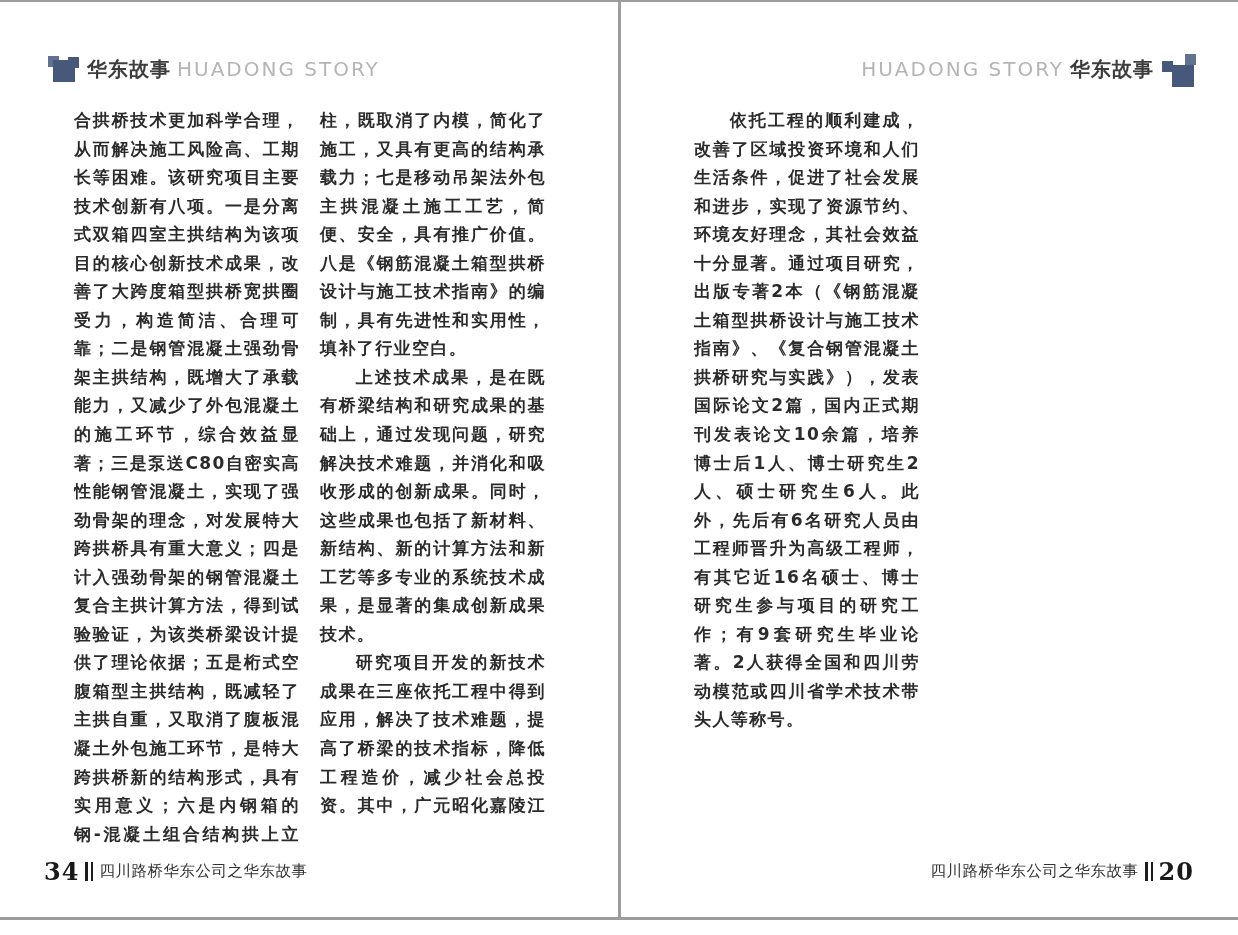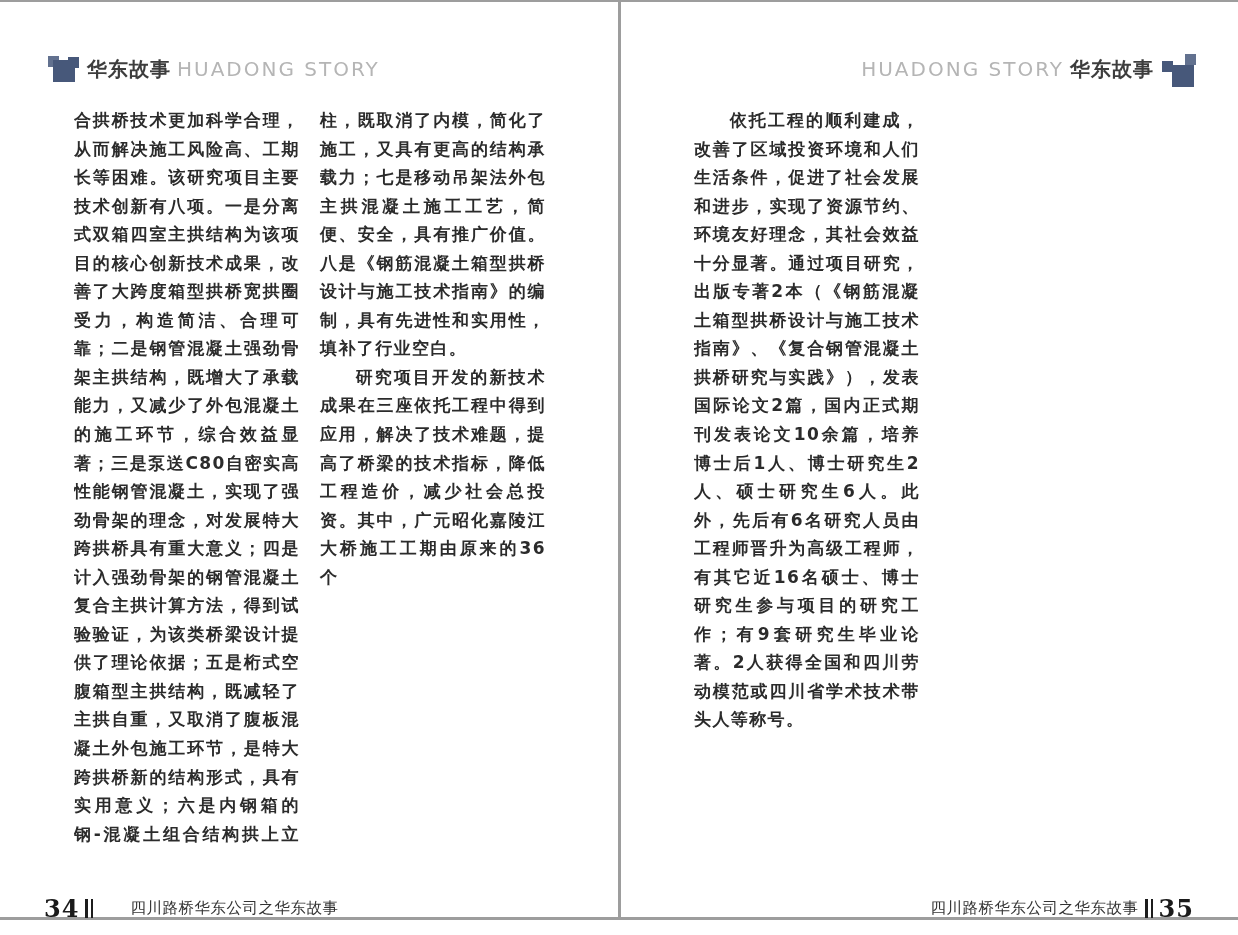--- a/index.html
+++ b/index.html
@@ -37,26 +37,26 @@
     column-count: 2; column-gap: 20px; column-fill: auto;
     font-size: 17px; line-height: 28.55px; letter-spacing: 1.4px;
     color: #2b2b2b; text-align: justify; overflow: hidden;
   }
   .page-text-left { left: 74px; }
   .page-text-right { left: 694px; }
   .page-text p { text-align: justify; font-weight: bold; }
   .page-text p.indent { text-indent: 2.1em; }
 
   
-  .footer { position: absolute; top: 892px; height: 32px; display: flex; align-items: center; }
+  .footer { position: absolute; top: 855px; height: 32px; display: flex; align-items: center; }
   .footer-left { left: 44px; }
   .footer-right { right: 44px; }
   .page-number { font-family: "DejaVu Serif", serif; font-weight: bold; font-size: 24px; color: #1a1a1a; letter-spacing: 1px; }
   .footer-bars { display: inline-block; width: 8px; height: 19px; border-left: 3px solid #1c1c1c; border-right: 2px solid #1c1c1c; margin: 0 6px; }
-  .footer-title { font-size: 15.5px; color: #333333; letter-spacing: 0.5px; white-space: nowrap; margin-left: 31px; }
+  .footer-title { font-size: 15.5px; color: #333333; letter-spacing: 0.5px; white-space: nowrap; }
 </style>
 </head>
 <body>
 
 <div class="spread">
 
   <div class="rule-top"></div>
   <div class="rule-center"></div>
   <div class="rule-bottom"></div>
 
@@ -75,32 +75,33 @@
     <span class="header-title-cn">华东故事</span>
     <span class="logo-squares logo-right">
       <span class="sq sq-small"></span>
       <span class="sq sq-big"></span>
       <span class="sq sq-light"></span>
     </span>
   </div>
 
   <div class="page-text page-text-left">
     <p>合拱桥技术更加科学合理，从而解决施工风险高、工期长等困难。该研究项目主要技术创新有八项。一是分离式双箱四室主拱结构为该项目的核心创新技术成果，改善了大跨度箱型拱桥宽拱圈受力，构造简洁、合理可靠；二是钢管混凝土强劲骨架主拱结构，既增大了承载能力，又减少了外包混凝土的施工环节，综合效益显著；三是泵送C80自密实高性能钢管混凝土，实现了强劲骨架的理念，对发展特大跨拱桥具有重大意义；四是计入强劲骨架的钢管混凝土复合主拱计算方法，得到试验验证，为该类桥梁设计提供了理论依据；五是桁式空腹箱型主拱结构，既减轻了主拱自重，又取消了腹板混凝土外包施工环节，是特大跨拱桥新的结构形式，具有实用意义；六是内钢箱的钢-混凝土组合结构拱上立柱，既取消了内模，简化了施工，又具有更高的结构承载力；七是移动吊架法外包主拱混凝土施工工艺，简便、安全，具有推广价值。八是《钢筋混凝土箱型拱桥设计与施工技术指南》的编制，具有先进性和实用性，填补了行业空白。</p>
+    <p class="indent">上述技术成果，是在既有桥梁结构和研究成果的基础上，通过发现问题，研究解决技术难题，并消化和吸收形成的创新成果。同时，这些成果也包括了新材料、新结构、新的计算方法和新工艺等多专业的系统技术成果，是显著的集成创新成果技术。</p>
     <p class="indent">研究项目开发的新技术成果在三座依托工程中得到应用，解决了技术难题，提高了桥梁的技术指标，降低工程造价，减少社会总投资。其中，广元昭化嘉陵江大桥施工工期由原来的36个</p>
   </div>
 
   <div class="page-text page-text-right">
     <p class="indent">依托工程的顺利建成，改善了区域投资环境和人们生活条件，促进了社会发展和进步，实现了资源节约、环境友好理念，其社会效益十分显著。通过项目研究，出版专著2本（《钢筋混凝土箱型拱桥设计与施工技术指南》、《复合钢管混凝土拱桥研究与实践》），发表国际论文2篇，国内正式期刊发表论文10余篇，培养博士后1人、博士研究生2人、硕士研究生6人。此外，先后有6名研究人员由工程师晋升为高级工程师，有其它近16名硕士、博士研究生参与项目的研究工作；有9套研究生毕业论著。2人获得全国和四川劳动模范或四川省学术技术带头人等称号。</p>
   </div>
 
   <div class="footer footer-left">
     <span class="page-number">34</span>
     <span class="footer-bars"></span>
     <span class="footer-title">四川路桥华东公司之华东故事</span>
   </div>
 
   <div class="footer footer-right">
     <span class="footer-title">四川路桥华东公司之华东故事</span>
     <span class="footer-bars"></span>
-    <span class="page-number">35</span>
+    <span class="page-number">20</span>
   </div>
 
 </div>
 
 </body></html>

